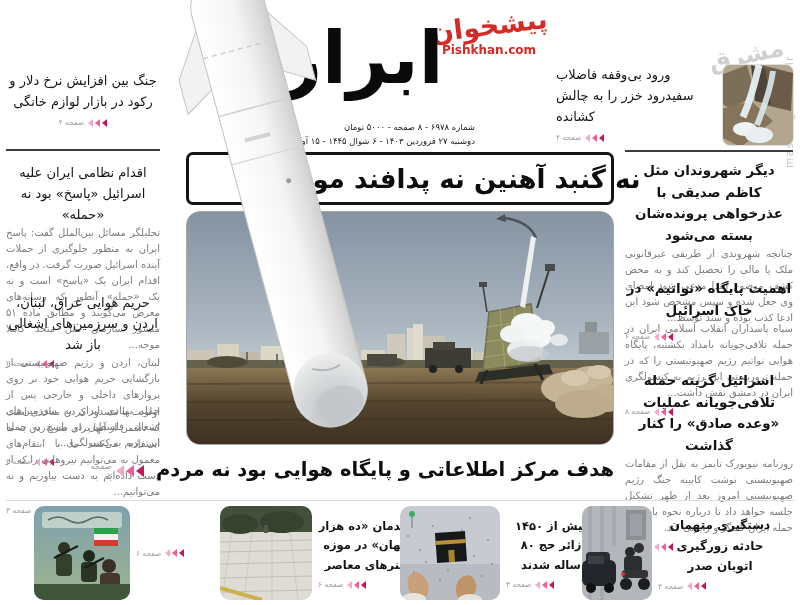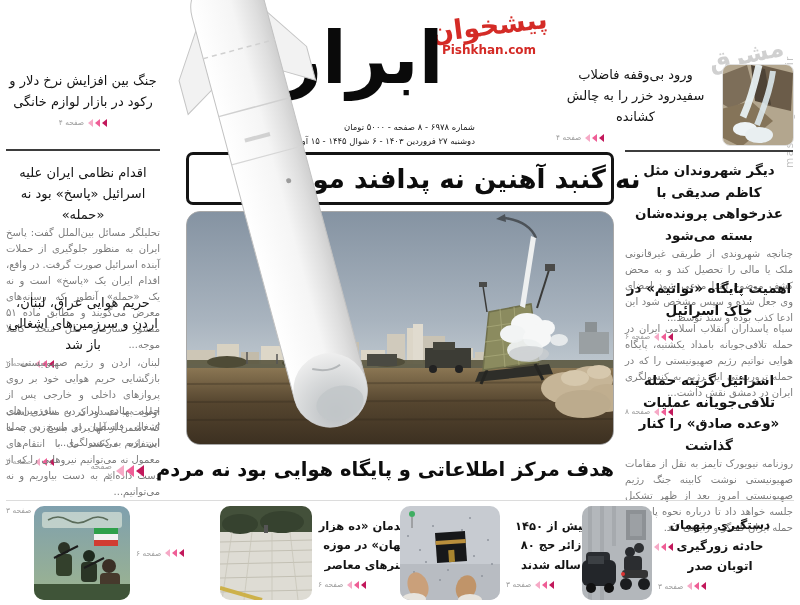--- a/index.html
+++ b/index.html
@@ -49,21 +49,21 @@
   .chev.c3 { border-right-color:#f6a9c6; }
   .marker.left  { justify-content:flex-end; }
   .marker.center{ justify-content:center; }
   .marker.big .chev { border-top-width:6.5px; border-bottom-width:6.5px; border-right-width:8.5px; }
   .marker.big .lbl  { font-size:8.5px; }
   .hr { position:absolute; height:2px; background:#3d3d3d; }
   
   .tr-story { position:absolute; left:556px; top:64px; width:238px; display:flex; direction:rtl; gap:7px; }
   .tr-photo { flex:none; width:72px; height:82px; border-radius:8px; overflow:hidden; border:1px solid #e0e0e0; }
   .tr-text  { flex:1; }
-  .tr-text .headline-sm { text-align:center; }
+  .tr-text .headline-sm { text-align:left; }
   
   .main-headline-box {
     position:absolute; left:186px; top:152px; width:428px; height:53px;
     border:3px solid #141414; border-radius:7px; background:#fff;
     display:flex; align-items:center; justify-content:center;
     padding-left:86px; direction:rtl; z-index:1;
   }
   .main-headline-box .txt { font-size:26px; font-weight:bold; white-space:nowrap; color:#0d0d0d; }
   .main-photo {
     position:absolute; left:186px; top:211px; width:428px; height:234px;

